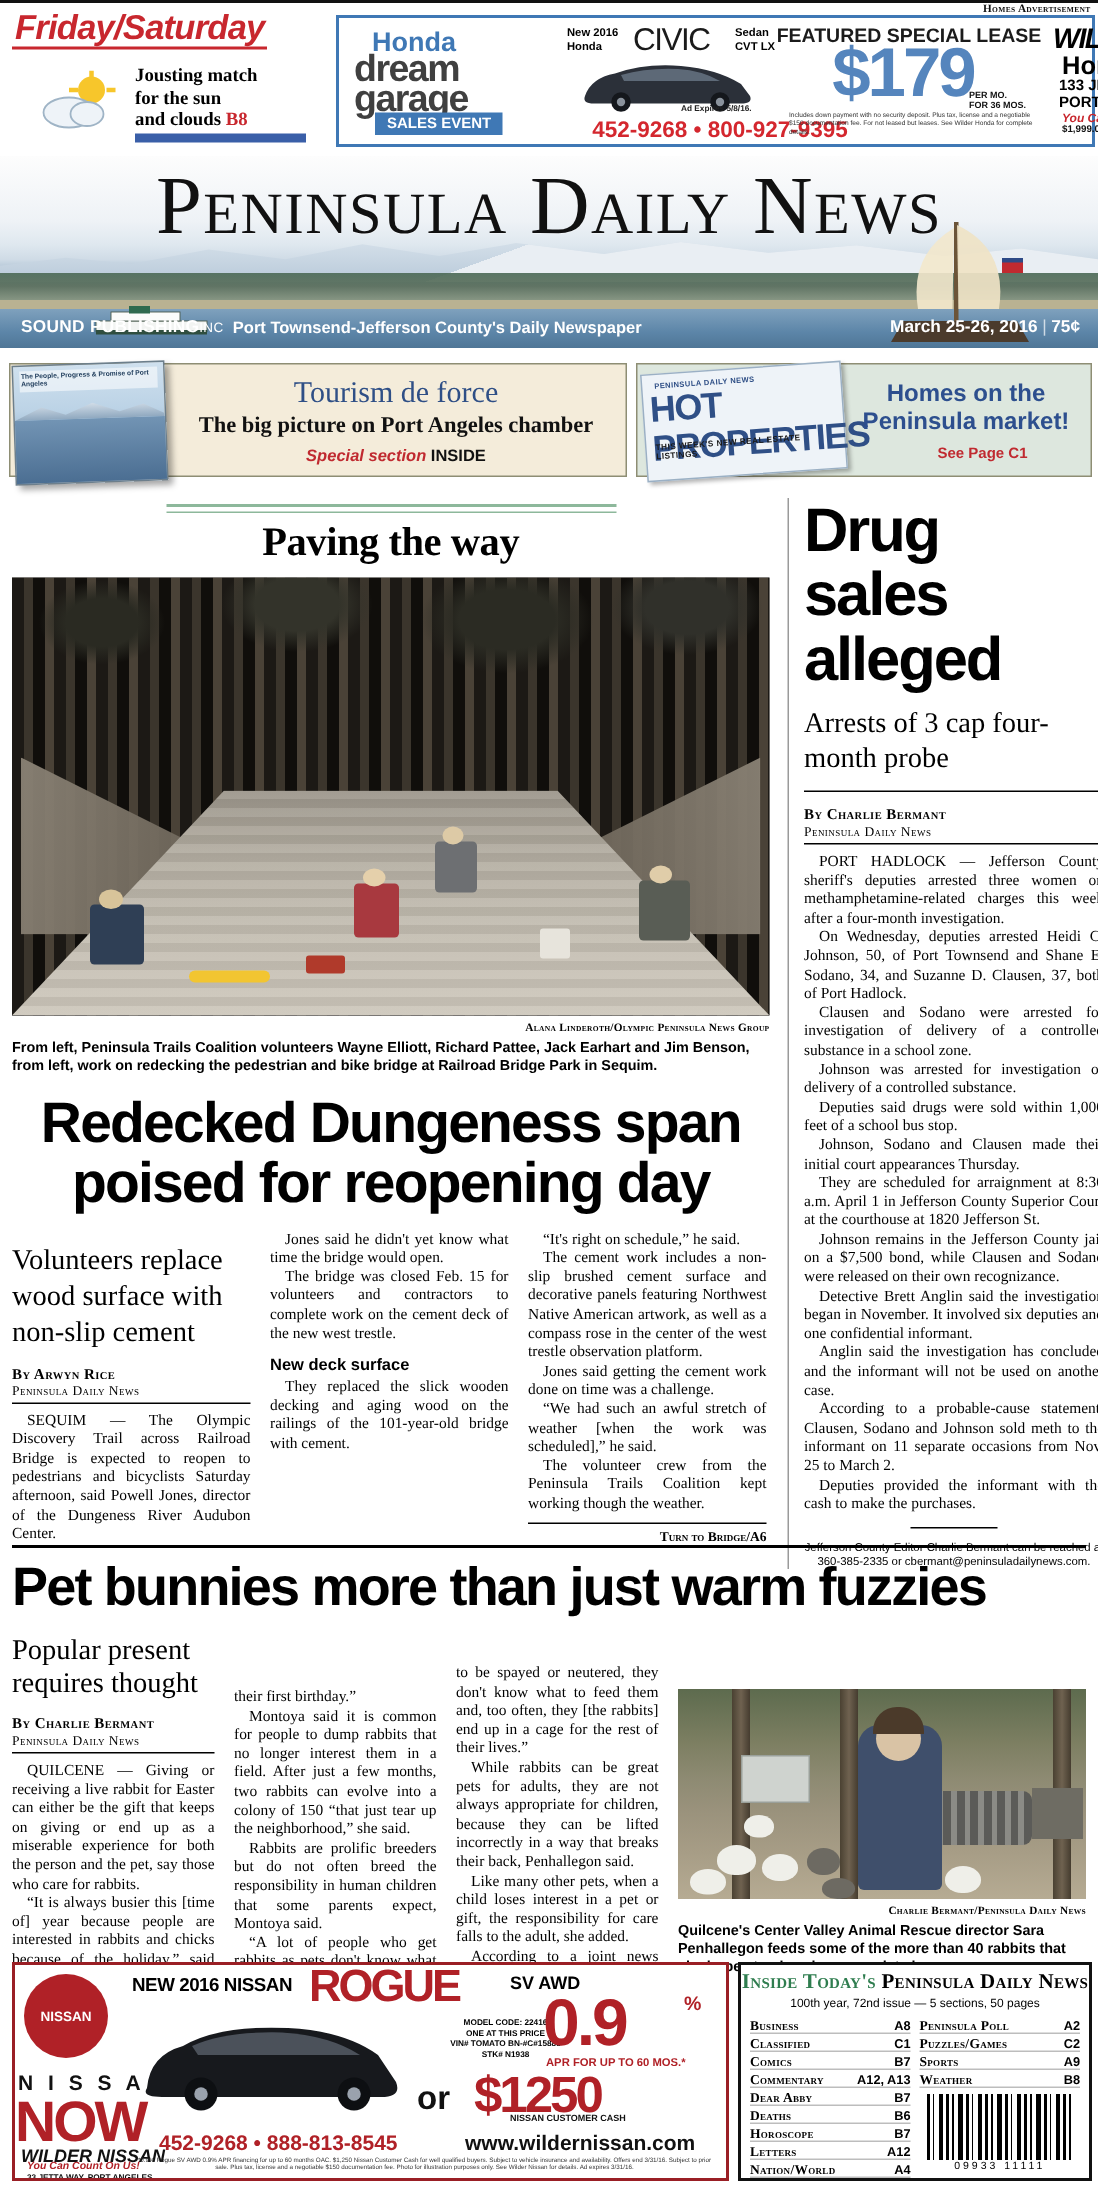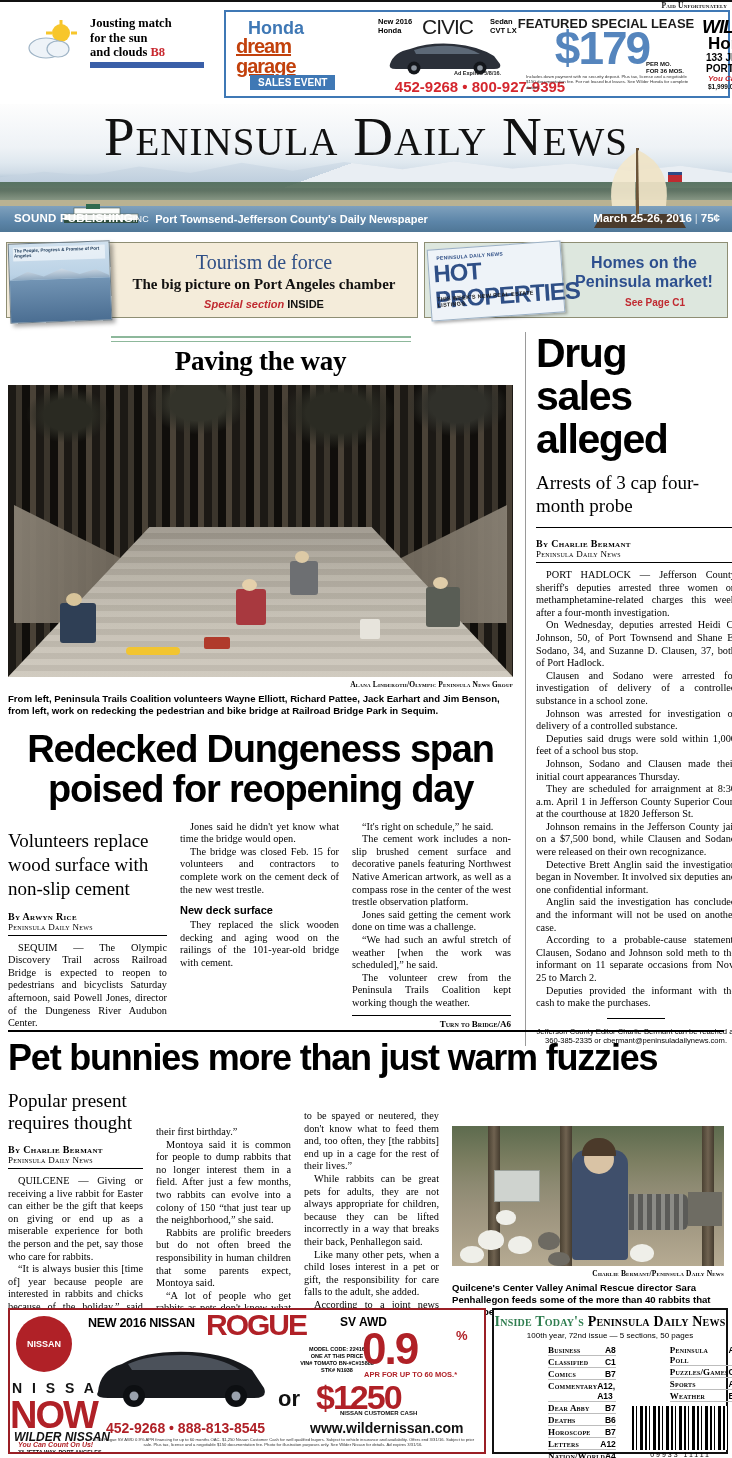--- a/index.html
+++ b/index.html
@@ -15,21 +15,21 @@
   .wx-icon{position:absolute;left:18px;top:6px;width:52px;height:40px;}
   .wx-text{position:absolute;left:82px;top:2px;width:118px;font-family:"Liberation Serif",serif;font-weight:bold;font-size:12.5px;line-height:14.5px;}
   .wx-pg{color:#c8272e;font-weight:bold;}
   .wx-bar{position:absolute;left:82px;top:48px;width:114px;height:6px;background:#3a5fa8;}
 
   .paidad{position:absolute;right:5px;top:1px;font-family:"Liberation Serif",serif;font-variant:small-caps;font-weight:bold;font-size:7.5px;letter-spacing:.2px;color:#111;}
 
   .honda{position:absolute;left:224px;top:10px;width:502px;height:84px;border:2px solid #3f78b5;background:#fff;}
   .hd-left{position:absolute;left:2px;top:2px;width:148px;height:78px;background:#fff;}
   .hd-honda{position:absolute;left:20px;top:4px;font-family:"Liberation Sans",sans-serif;font-weight:bold;font-size:18px;color:#3f78b5;}
-  .hd-dream{position:absolute;left:8px;top:22px;font-family:"Liberation Sans",sans-serif;font-weight:bold;font-size:20px;color:#c2410c;letter-spacing:-1px;line-height:20px;text-decoration:underline;}
+  .hd-dream{position:absolute;left:8px;top:22px;font-family:"Liberation Sans",sans-serif;font-weight:bold;font-size:25px;color:#404040;letter-spacing:-1px;line-height:20px;}
   .hd-sales{position:absolute;left:22px;top:61px;background:#3f78b5;color:#fff;font-family:"Liberation Sans",sans-serif;font-weight:bold;font-size:10px;padding:2px 8px;}
   .hd-civic{position:absolute;left:152px;top:4px;width:140px;height:22px;}
   .hd-new2016{position:absolute;left:0;top:2px;font-family:"Liberation Sans",sans-serif;font-weight:bold;font-size:7.5px;line-height:8.5px;}
   .hd-civicword{position:absolute;left:44px;top:-1px;font-family:"Liberation Sans",sans-serif;font-weight:normal;font-size:21px;letter-spacing:-1px;color:#1b1b1b;}
   .hd-sedan{position:absolute;left:112px;top:2px;font-family:"Liberation Sans",sans-serif;font-weight:bold;font-size:7.5px;line-height:8.5px;}
   .hd-car{position:absolute;left:158px;top:24px;width:124px;height:40px;}
   .hd-exp{position:absolute;left:228px;top:58px;font-family:"Liberation Sans",sans-serif;font-weight:bold;font-size:5.5px;color:#222;}
   .hd-phone{position:absolute;left:128px;top:66px;width:252px;text-align:center;font-family:"Liberation Sans",sans-serif;font-weight:bold;font-size:15px;color:#d4272e;}
   .hd-lease{position:absolute;left:290px;top:4px;width:180px;text-align:center;font-family:"Liberation Sans",sans-serif;font-weight:bold;font-size:13px;color:#1b1b1b;}
   .hd-price{position:absolute;left:296px;top:13px;width:160px;text-align:center;font-family:"Liberation Sans",sans-serif;font-weight:bold;font-size:46px;color:#5585bd;line-height:46px;letter-spacing:-2px;}
@@ -180,36 +180,37 @@
   .ns-web{position:absolute;left:300px;top:110px;font-family:"Liberation Sans",sans-serif;font-weight:bold;font-size:14px;color:#111;}
   .ns-fine{position:absolute;left:78px;top:127px;width:390px;font-family:"Liberation Sans",sans-serif;font-size:4.2px;line-height:5px;color:#333;text-align:center;}
 
   
   .index{position:absolute;left:492px;top:1308px;width:232px;height:142px;border:2px solid #111;background:#fff;}
   .ix-title{text-align:center;margin-top:4px;font-family:"Liberation Serif",serif;font-variant:small-caps;font-weight:bold;font-size:14px;letter-spacing:.2px;}
   .ix-title .green{color:#2f7d4f;}
   .ix-sub{text-align:center;font-family:"Liberation Sans",sans-serif;font-size:8px;margin-top:1px;}
   .ix-cols{display:flex;gap:6px;padding:4px 6px 0 6px;}
   .ix-col{flex:1;}
-  .ix-row{display:flex;justify-content:space-between;border-bottom:1px solid #bdbdbd;padding:.5px 0;margin-left:48px;}
+  .ix-row{display:flex;justify-content:space-between;border-bottom:1px solid #bdbdbd;padding:.5px 0;}
   .ix-name{font-family:"Liberation Serif",serif;font-variant:small-caps;font-weight:bold;font-size:9px;letter-spacing:.2px;}
   .ix-pg{font-family:"Liberation Sans",sans-serif;font-weight:bold;font-size:8.5px;}
   .barcode{margin:4px auto 0 auto;width:98px;height:44px;background:repeating-linear-gradient(90deg,#000 0 2px,#fff 2px 4px,#000 4px 5px,#fff 5px 8px,#000 8px 11px,#fff 11px 13px);}
   .barnum{text-align:center;font-family:"Liberation Sans",sans-serif;font-size:7px;letter-spacing:2px;margin-top:1px;}
 </style>
 </head>
 <body>
 
 <div class="pg">
 
   <div class="topstrip">
     <div class="rule"></div>
-    <div class="paidad">Paid Unfortunately</div>
+    <div class="paidad">Homes Advertisement</div>
 
     <div class="wx-box">
+      <div class="wx-day">Friday/Saturday</div>
       <div class="wx-body">
         <svg class="wx-icon" viewBox="0 0 52 40">
           <circle cx="35" cy="13" r="9" fill="#f7c62b"></circle>
           <g fill="#f7c62b">
             <rect x="33.5" y="0" width="3" height="6"></rect>
               <rect x="45" y="11.5" width="6" height="3"></rect>
             <rect x="33.5" y="21" width="3" height="6"></rect>
               <rect x="20" y="11.5" width="6" height="3"></rect>
           </g>
           <ellipse cx="20" cy="28" rx="17" ry="10" fill="#eef3f8" stroke="#9fb4c6" stroke-width="1.2"></ellipse>

